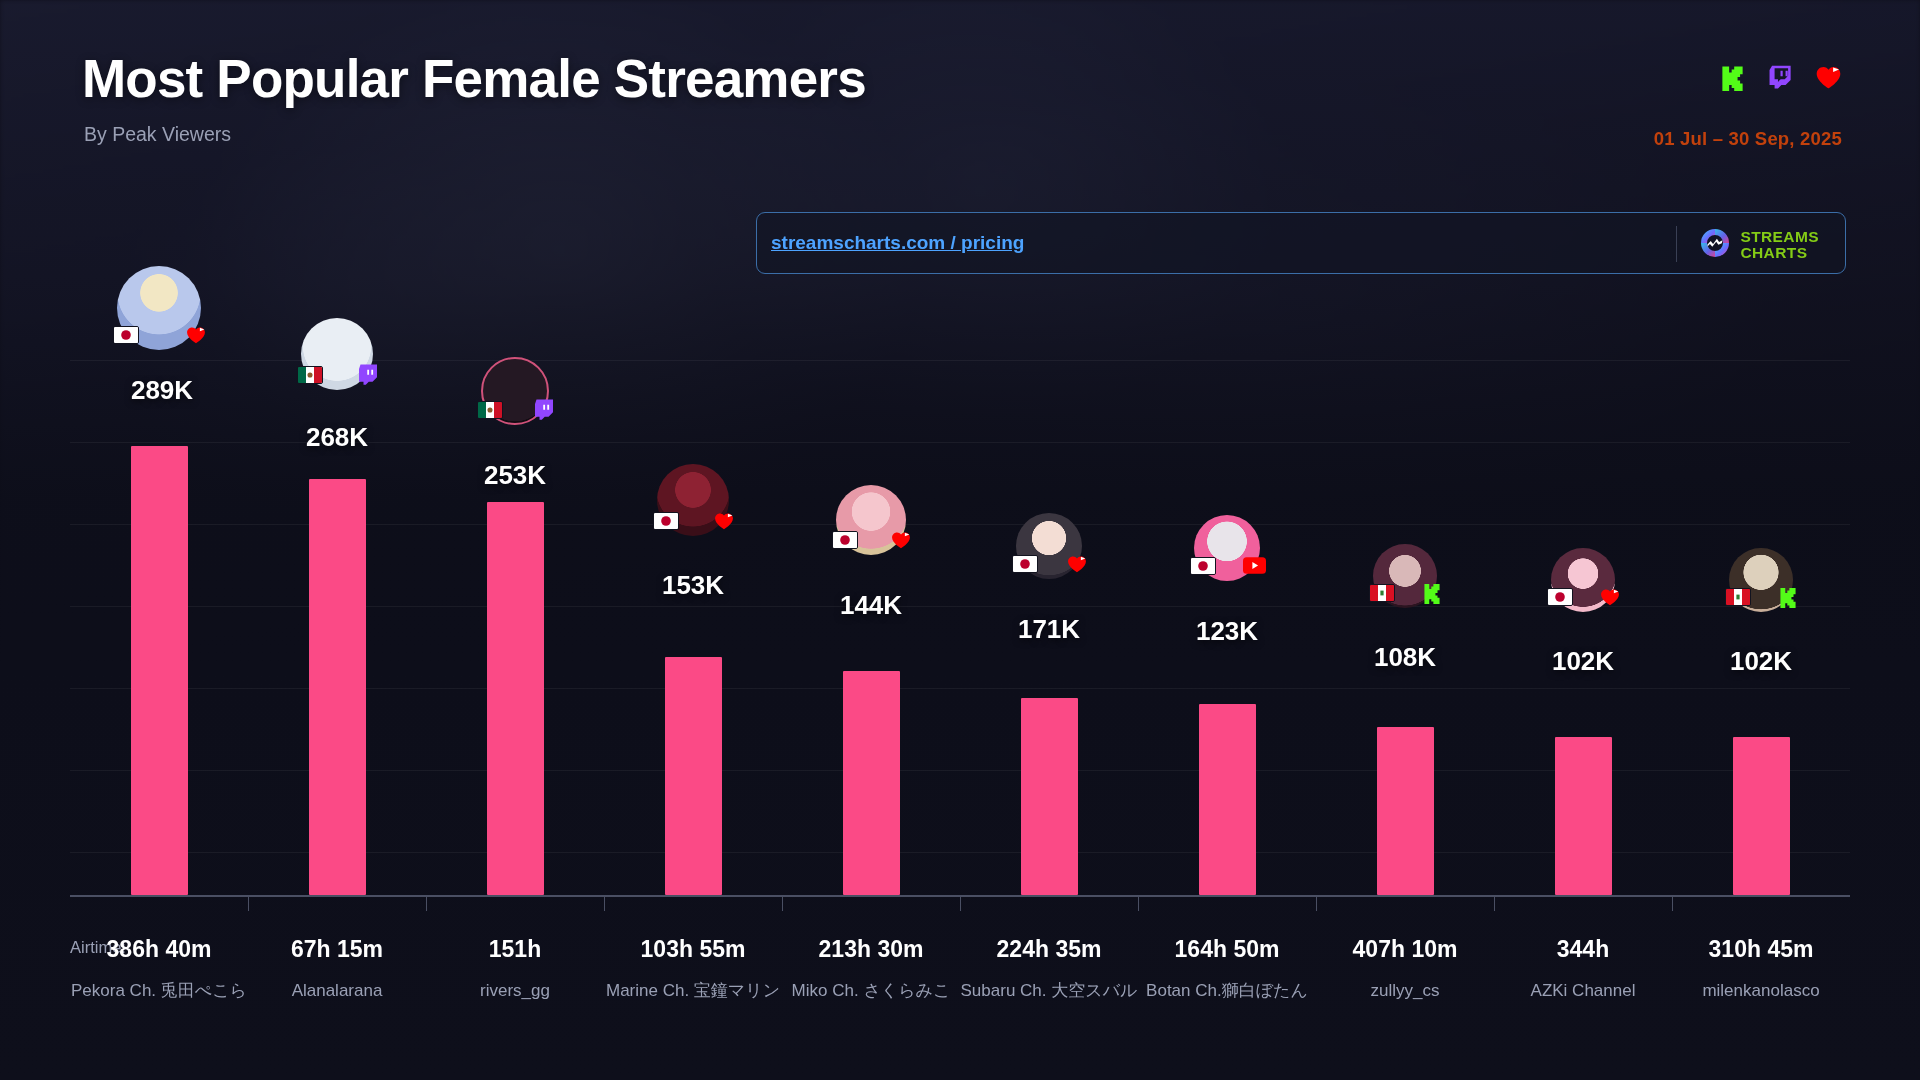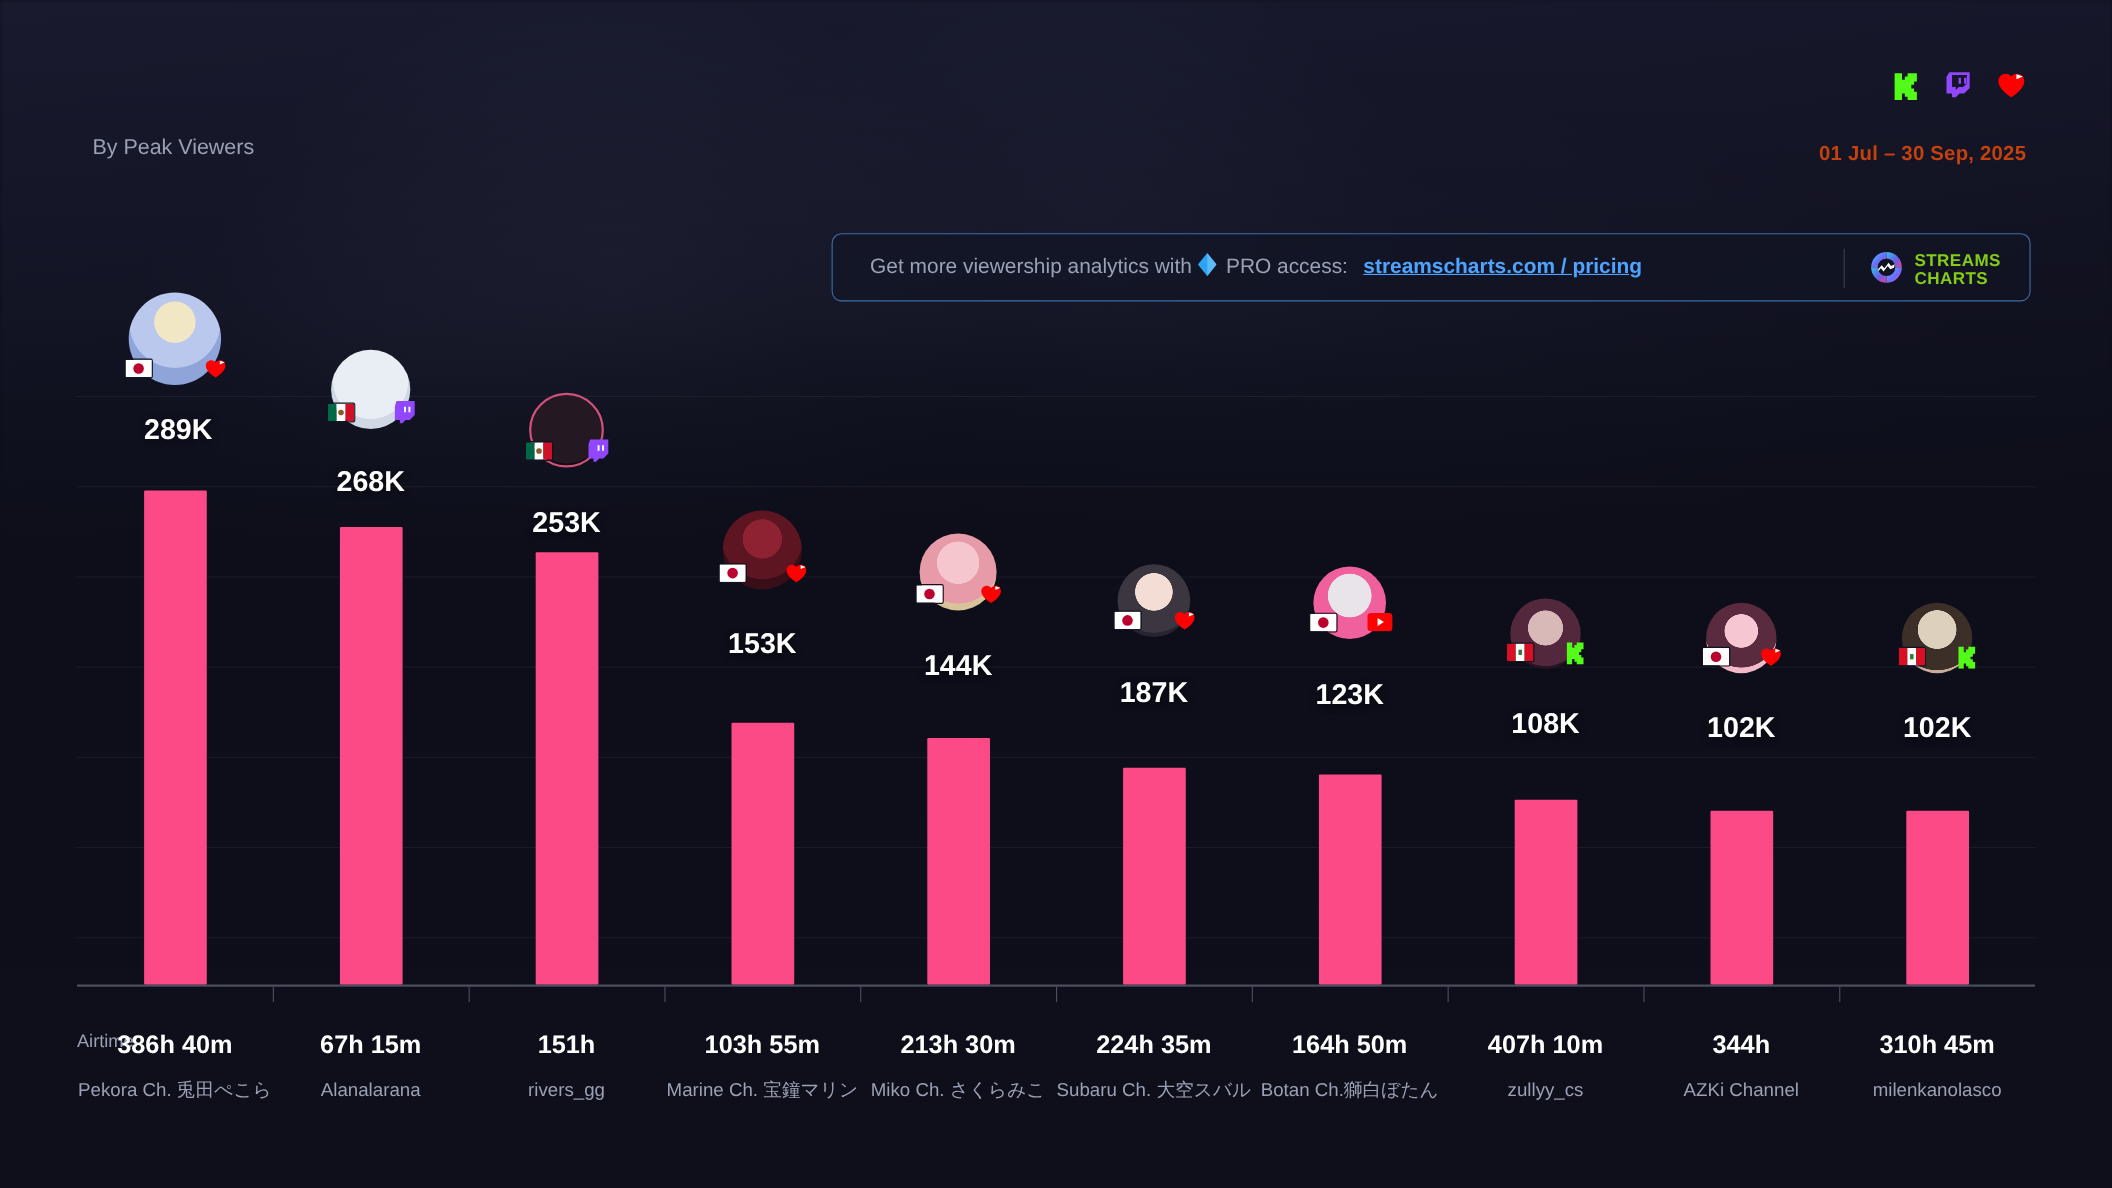--- a/index.html
+++ b/index.html
@@ -137,20 +137,21 @@
 </style>
 </head>
 <body>
 
 <div id="bg-photo"></div>
 <div id="bg-veil"></div>
 
 <div id="root">
 
   <div id="header">
+    <div id="title">Most Popular Female Streamers</div>
     <div id="subtitle">By Peak Viewers</div>
 
     <div id="platform-icons">
       <span>
         <svg class="pf-ico" viewBox="0 0 32 32">
             <path fill="#53fc18" d="M4 3h8v7h3V6.5h3V3h10v9h-3v3.5h-3v4H25V23h3v9H18v-3.5h-3V25h-3v7H4z"></path>
           </svg>
       </span>
       <span>
         <svg class="pf-ico" viewBox="0 0 32 32">
@@ -162,30 +163,20 @@
           <path fill="#ff0000" d="M16 29S2 20.5 2 11.6C2 6.9 5.6 3.5 10 3.5c2.6 0 4.9 1.3 6 3.3 1.1-2 3.4-3.3 6-3.3 4.4 0 8 3.4 8 8.1C30 20.5 16 29 16 29z"></path>
           <path fill="#fff" d="M21.5 4.2l7 2.4-7 3z"></path>
         </svg>
       </span>
     </div>
 
     <div id="date-range">01 Jul – 30 Sep, 2025</div>
   </div>
 
   <div id="promo">
-    <div id="promo-text">
-      <span>Get more viewership analytics with</span>
-      <span id="promo-diamond">
-        <svg width="17" height="21" viewBox="0 0 17 21">
-            <path fill="#2ea3f2" d="M8.5 0L17 10.5 8.5 21 0 10.5z"></path>
-            <path fill="#7fd0ff" d="M8.5 0L17 10.5 8.5 21z" opacity=".55"></path>
-          </svg>
-      </span>
-      <span>PRO access:</span>
-    </div>
     <a id="promo-link" href="#">streamscharts.com / pricing</a>
     <div id="promo-sep"></div>
     <div id="promo-logo">
       <span>
         <svg width="32" height="32" viewBox="0 0 32 32">
           <defs>
             <linearGradient id="scg" x1="0" y1="0" x2="1" y2="1">
               <stop offset="0%" stop-color="#3ad0ff"></stop>
                 <stop offset="55%" stop-color="#6b6bff"></stop>
                 <stop offset="100%" stop-color="#f0489f"></stop>
@@ -232,21 +223,21 @@
         <div class="bar-value" style="left: 92px; width: 140px; top: 375px;">289K</div>
         <div class="bar" title="Alanalarana — 268K" style="left: 308.5px; width: 57px; height: 416.374px; bottom: 185px; background: rgb(251, 74, 134);"></div>
         <div class="bar-value" style="left: 267px; width: 140px; top: 422px;">268K</div>
         <div class="bar" title="rivers_gg — 253K" style="left: 486.5px; width: 57px; height: 393.069px; bottom: 185px; background: rgb(251, 74, 134);"></div>
         <div class="bar-value" style="left: 445px; width: 140px; top: 460px;">253K</div>
         <div class="bar" title="Marine Ch. 宝鐘マリン — 153K" style="left: 664.5px; width: 57px; height: 237.706px; bottom: 185px; background: rgb(251, 74, 134);"></div>
         <div class="bar-value" style="left: 623px; width: 140px; top: 570px;">153K</div>
         <div class="bar" title="Miko Ch. さくらみこ — 144K" style="left: 842.5px; width: 57px; height: 223.723px; bottom: 185px; background: rgb(251, 74, 134);"></div>
         <div class="bar-value" style="left: 801px; width: 140px; top: 590px;">144K</div>
         <div class="bar" title="Subaru Ch. 大空スバル — 127K" style="left: 1020.5px; width: 57px; height: 197.311px; bottom: 185px; background: rgb(251, 74, 134);"></div>
-        <div class="bar-value" style="left: 979px; width: 140px; top: 614px;">187K</div>
+        <div class="bar-value" style="left: 979px; width: 140px; top: 614px;">171K</div>
         <div class="bar" title="Botan Ch.獅白ぼたん — 123K" style="left: 1198.5px; width: 57px; height: 191.097px; bottom: 185px; background: rgb(251, 74, 134);"></div>
         <div class="bar-value" style="left: 1157px; width: 140px; top: 616px;">123K</div>
         <div class="bar" title="zullyy_cs — 108K" style="left: 1376.5px; width: 57px; height: 167.792px; bottom: 185px; background: rgb(251, 74, 134);"></div>
         <div class="bar-value" style="left: 1335px; width: 140px; top: 642px;">108K</div>
         <div class="bar" title="AZKi Channel — 102K" style="left: 1554.5px; width: 57px; height: 158.471px; bottom: 185px; background: rgb(251, 74, 134);"></div>
         <div class="bar-value" style="left: 1513px; width: 140px; top: 646px;">102K</div>
         <div class="bar" title="milenkanolasco — 102K" style="left: 1732.5px; width: 57px; height: 158.471px; bottom: 185px; background: rgb(251, 74, 134);"></div>
         <div class="bar-value" style="left: 1691px; width: 140px; top: 646px;">102K</div>
       </div>
     <div id="avatars">

